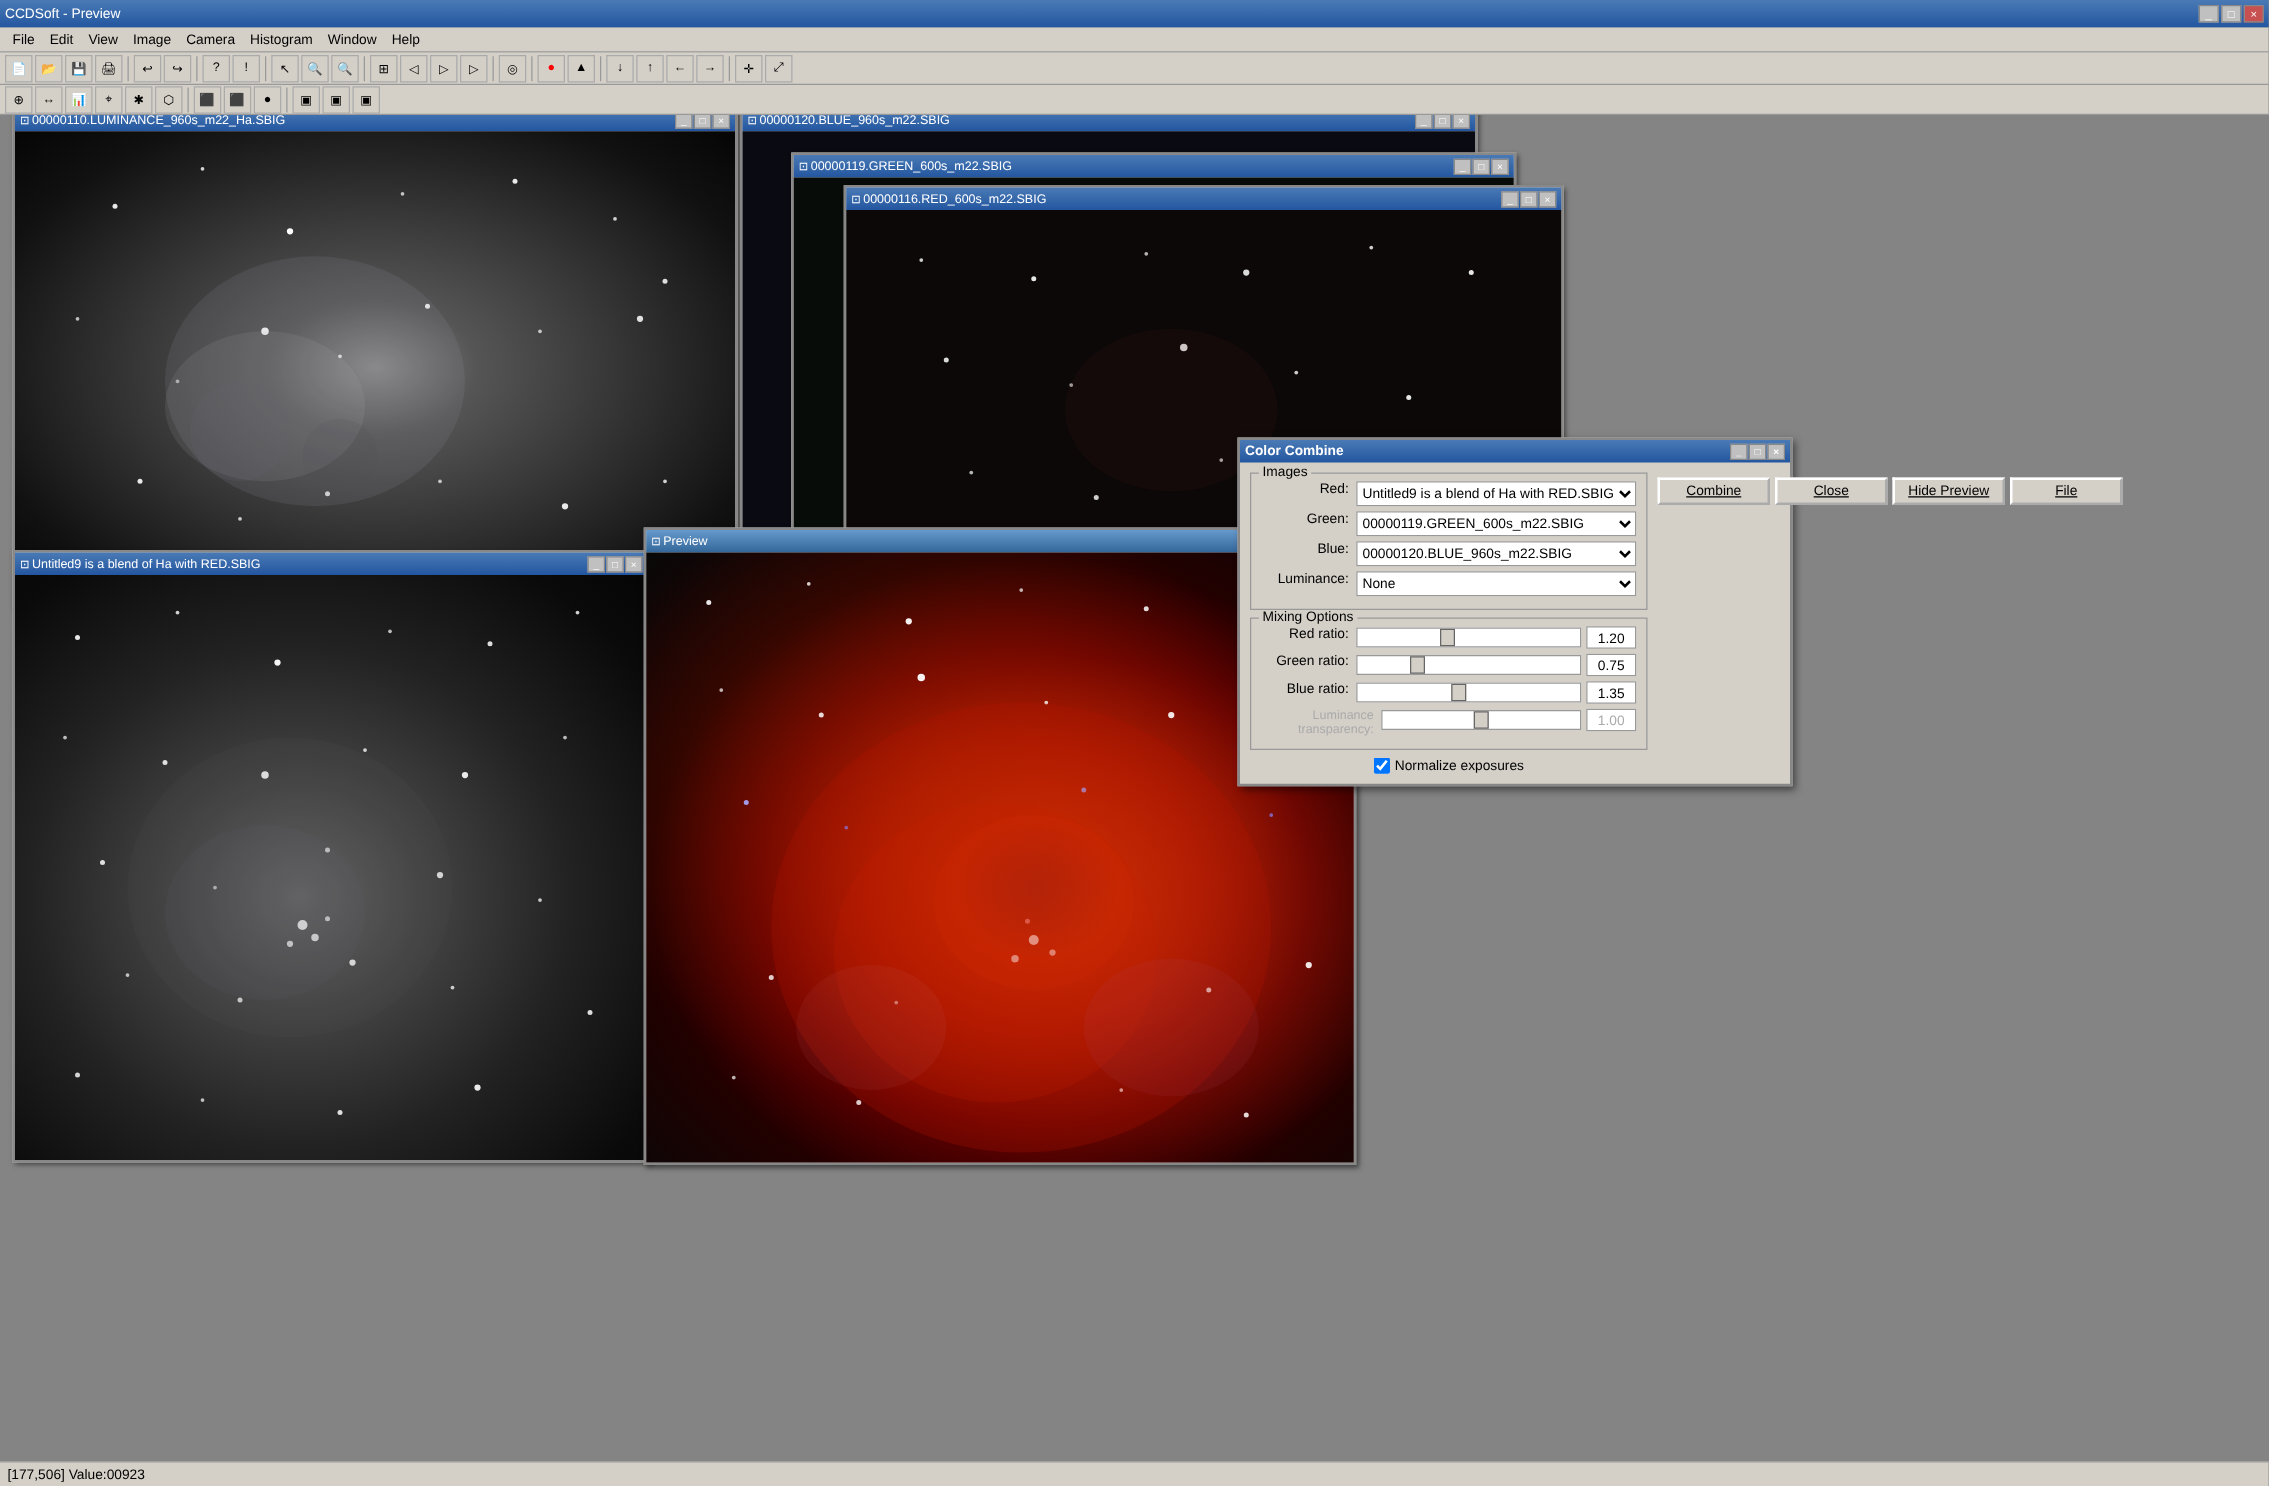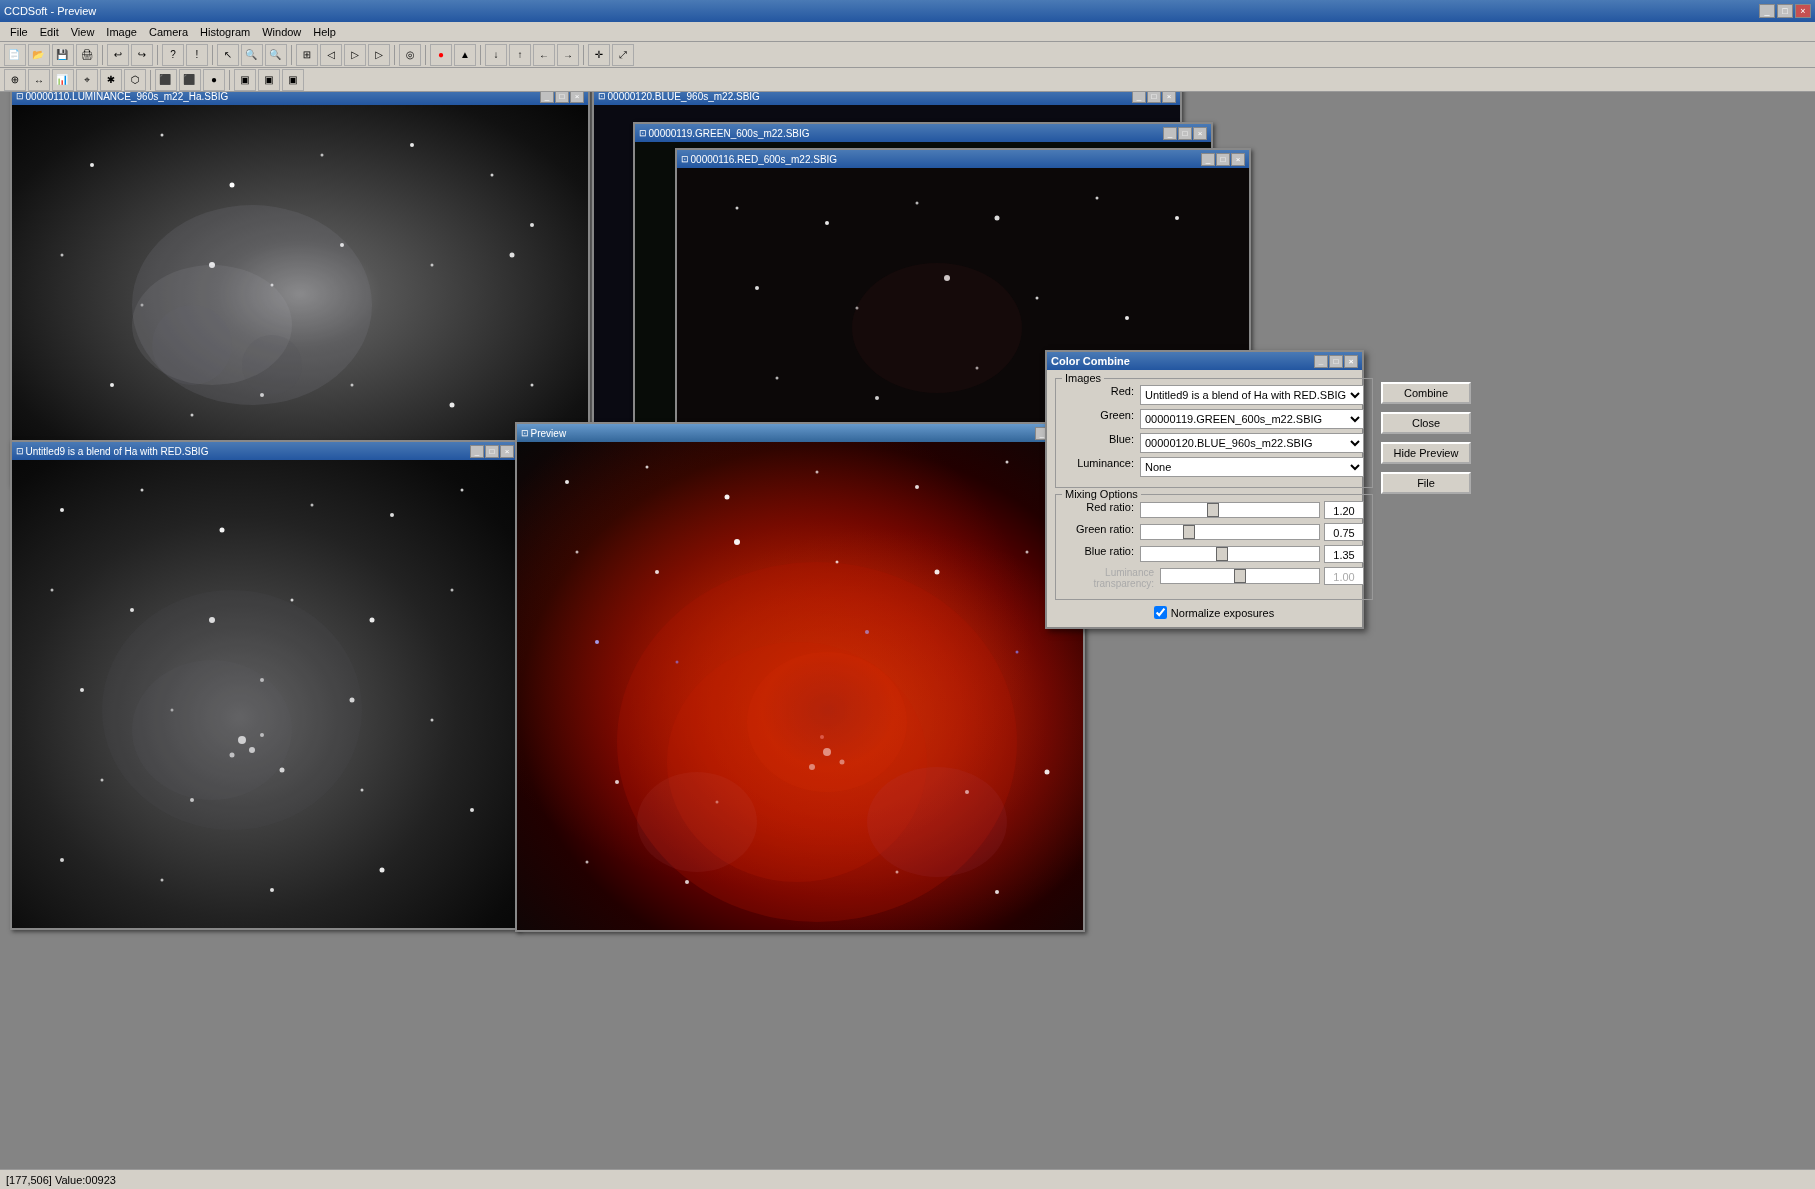--- a/index.html
+++ b/index.html
@@ -635,21 +635,21 @@
         <ellipse cx="300" cy="300" rx="200" ry="180" fill="rgba(180,20,0,0.25)"></ellipse>
         <ellipse cx="280" cy="320" rx="130" ry="120" fill="rgba(200,30,0,0.2)"></ellipse>
         <ellipse cx="310" cy="280" rx="80" ry="70" fill="rgba(220,50,10,0.15)"></ellipse>
 
         <ellipse cx="180" cy="380" rx="60" ry="50" fill="rgba(200,100,100,0.1)"></ellipse>
         <ellipse cx="420" cy="380" rx="70" ry="55" fill="rgba(180,80,120,0.1)"></ellipse>
       </svg>
     </div>
   </div>
 
-  <div class="dialog" style="left:1045px;top:270px;width:319px;">
+  <div class="dialog" style="left:990px;top:270px;width:444px;">
     <div class="dialog-title">
       <span>Color Combine</span>
       <div style="display:flex;gap:1px;">
         <div class="img-win-btn">_</div>
         <div class="img-win-btn">□</div>
         <div class="img-win-btn">×</div>
       </div>
     </div>
     <div class="dialog-body">
       <div style="display:flex;gap:8px;">
@@ -716,21 +716,21 @@
             </div>
           </div>
 
 
           <div class="checkbox-row">
             <input type="checkbox" checked="" style="">
             <span>Normalize exposures</span>
           </div>
         </div>
 
-        <div style="display:flex;flex-direction:column;gap:4px;padding-top:4px;">
+        <div style="display:flex;flex-direction:row;gap:4px;padding-top:4px;text-decoration:underline;">
           <button class="dialog-btn">Combine</button>
           <button class="dialog-btn">Close</button>
           <button class="dialog-btn">Hide Preview</button>
           <button class="dialog-btn">File</button>
         </div>
       </div>
     </div>
   </div>
 
 </div>

